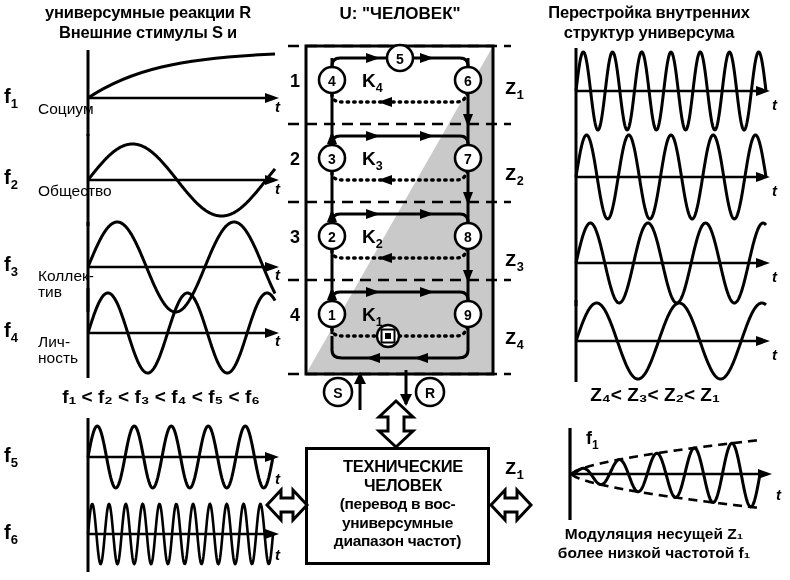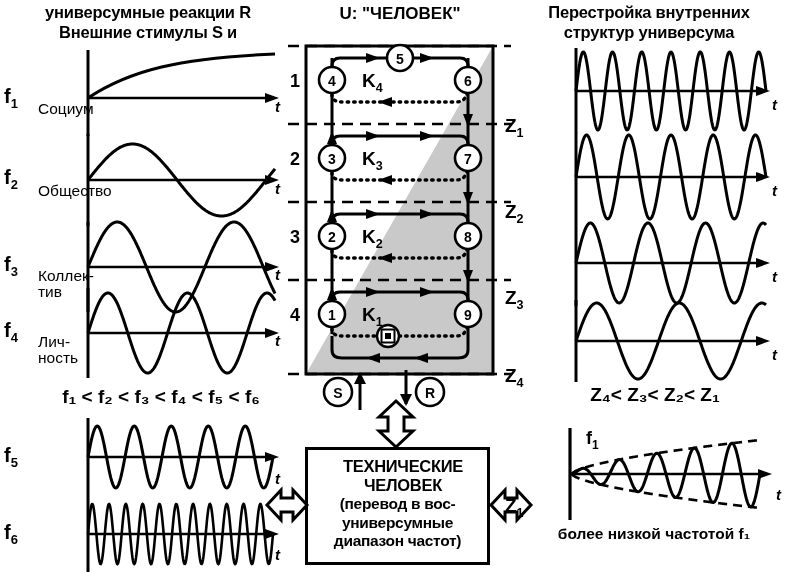--- a/index.html
+++ b/index.html
@@ -15,21 +15,21 @@
   .caption{font-weight:bold;font-size:15.5px;line-height:19px;text-align:center;}
   .techbox{border:3px solid #000;background:#fff;text-align:center;
            font-weight:bold;box-sizing:border-box;}
   .techbox .l1{font-size:16.5px;line-height:19px;letter-spacing:-0.3px;padding-left:11px;}
   .techbox .l2{font-size:15.5px;line-height:18.5px;letter-spacing:-0.3px;}
   svg{display:block;overflow:visible;}
   .nodelbl{font-family:"Liberation Sans",sans-serif;font-weight:bold;font-size:14px;}
   .klbl{font-family:"Liberation Sans",sans-serif;font-weight:bold;font-size:19px;}
   .klbl tspan.s{font-size:12.5px;}
   .rowno{font-family:"Liberation Sans",sans-serif;font-weight:bold;font-size:18px;}
-  .zno{font-family:Liberation Sans, sans-serif;font-weight:bold;font-size:19px;margin-top:37px;}
+  .zno{font-family:Liberation Mono, monospace;font-weight:bold;font-size:19px;}
   .ulbl{font-weight:bold;font-size:17px;text-align:center;}
 </style>
 </head>
 <body>
 
 <div class="abs ttl" style="left:12px;top:2px;width:272px;">
   <div>универсумные реакции R</div>
   <div>Внешние стимулы S и</div>
 </div>
 
@@ -307,14 +307,15 @@
 </div>
 <div class="abs zno" style="left:505px;top:458px;">
   <span>Z</span><sub style="font-size:12.5px">1</sub>
 </div>
 <div class="abs flbl" style="left:586px;top:428px;font-size:18px;">
   <span>f</span><sub style="font-size:12px">1</sub>
 </div>
 <div class="abs tlab" style="left:776px;top:486px;">t</div>
 
 <div class="abs caption" style="left:520px;top:524px;width:268px;">
+  <div>Модуляция несущей Z₁</div>
   <div>более низкой частотой f₁</div>
 </div>
 
 </body></html>

